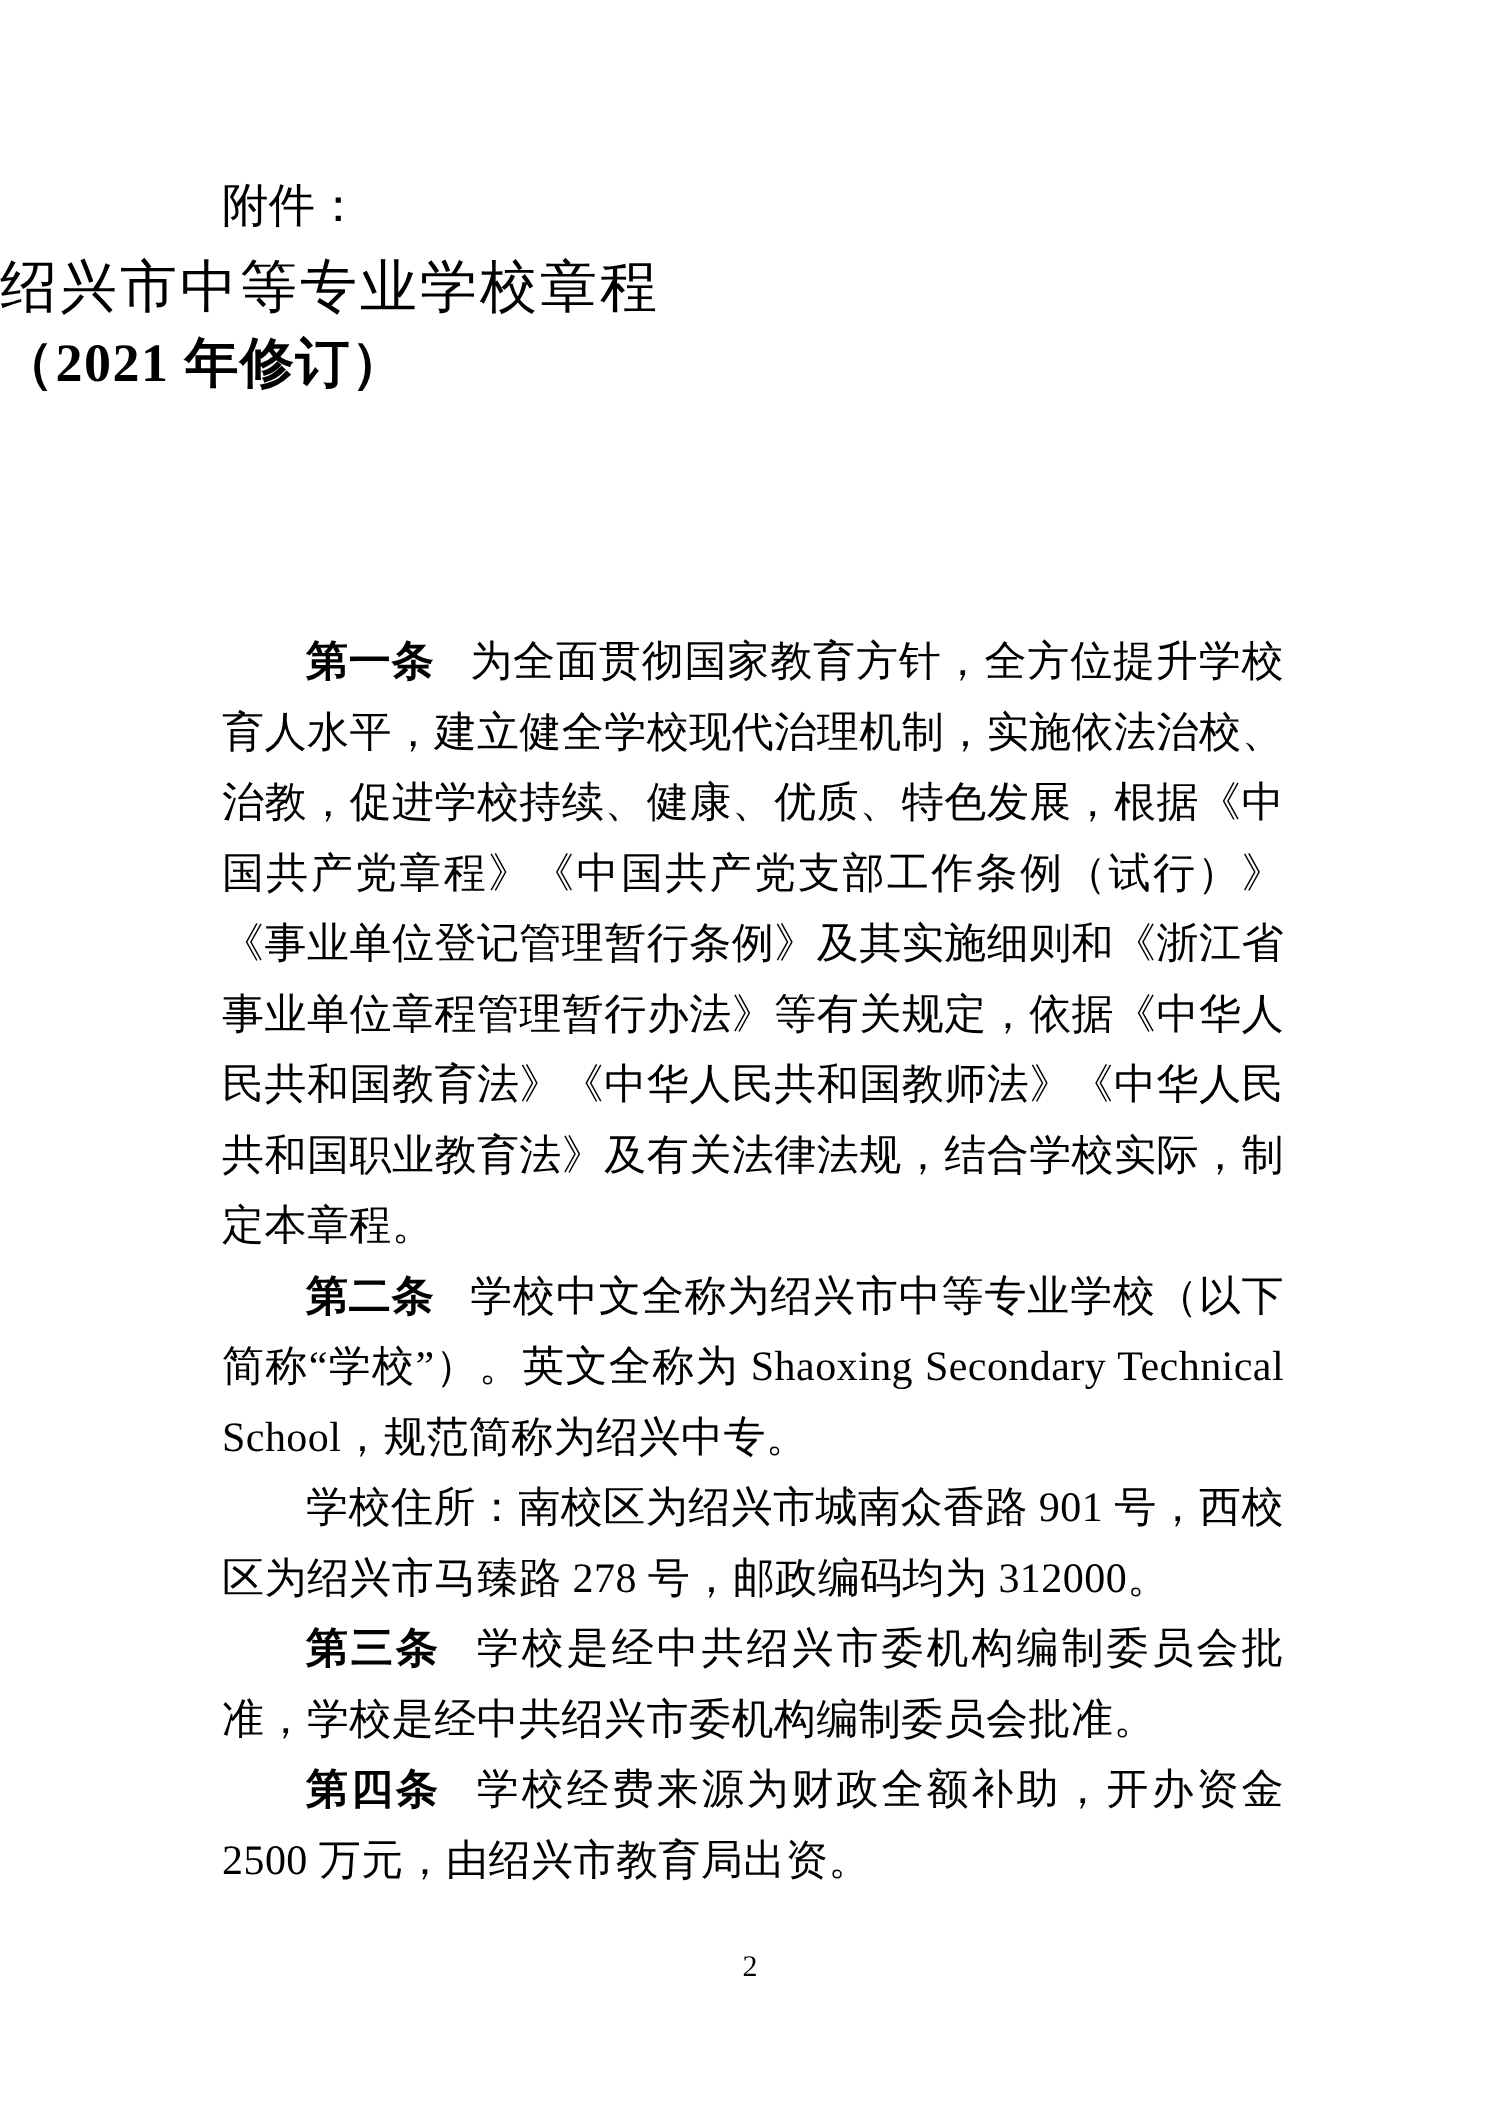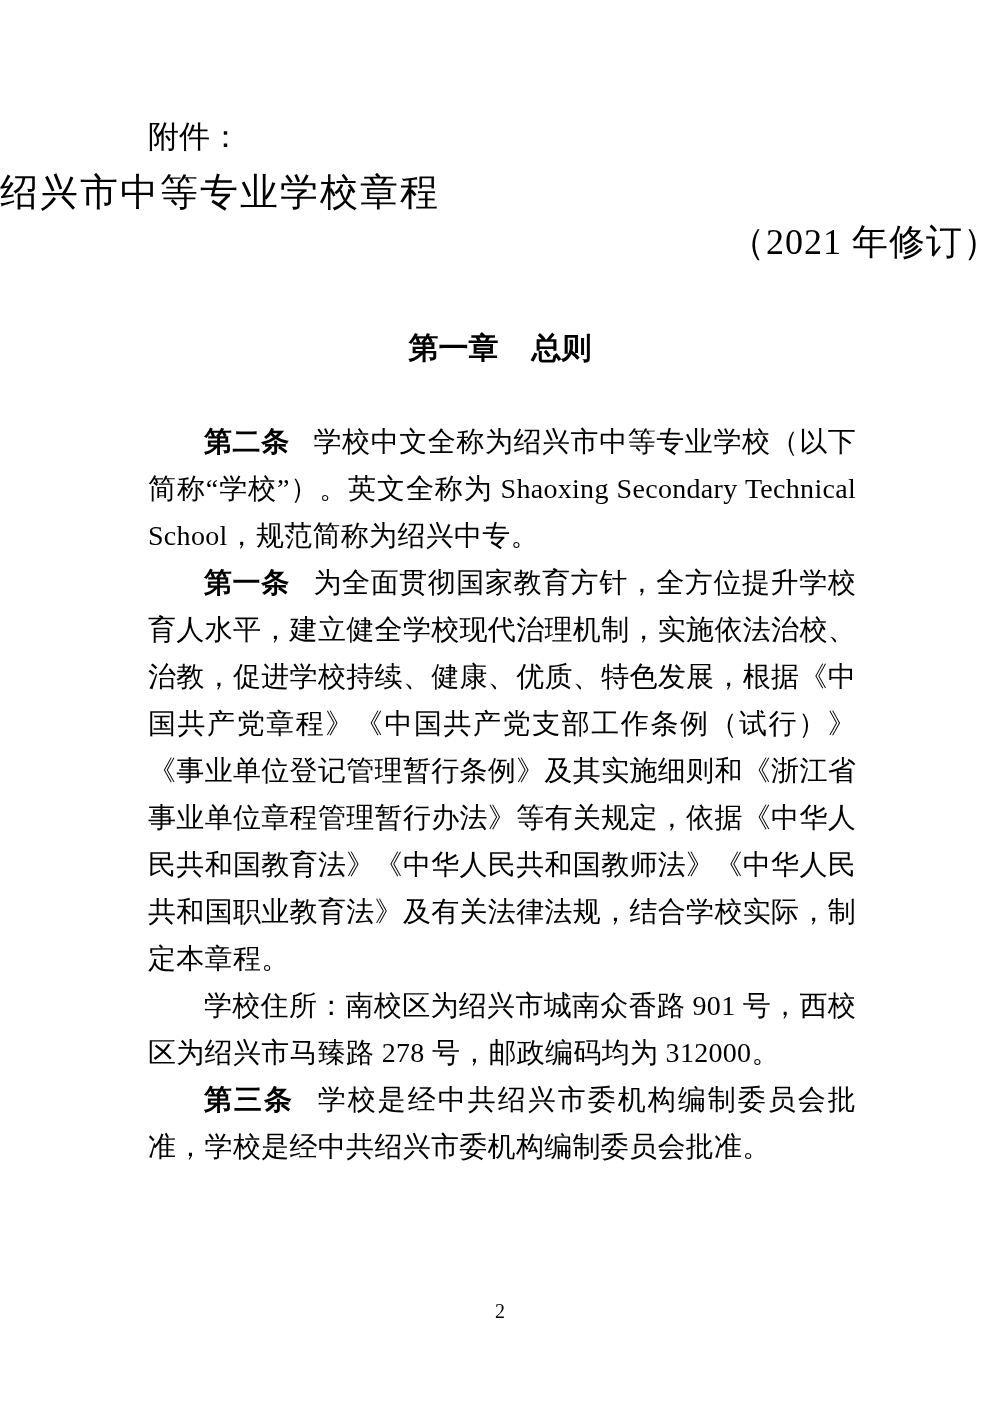--- a/index.html
+++ b/index.html
@@ -33,23 +33,23 @@
     font-weight: normal;
     letter-spacing: 2px;
     line-height: 1.1;
   }
   .doc-subtitle {
     position: absolute;
     top: 223px;
     left: 0;
     width: 100%;
     margin: 0;
-    text-align: right;
+    text-align: left;
     font-size: 36px;
-    font-weight: normal;
+    font-weight: bold;
     letter-spacing: 1px;
     line-height: 1.1;
   }
   .chapter {
     position: absolute;
     top: 331px;
     left: 0;
     width: 100%;
     margin: 0;
     text-align: center;
@@ -91,31 +91,31 @@
 <body>
 
 <div class="page">
 
   <div class="attachment">附件：</div>
 
   <h1 class="doc-title">绍兴市中等专业学校章程</h1>
 
   <h2 class="doc-subtitle">（2021 年修订）</h2>
 
-  <h3 class="chapter"><span class="chapter-number">第一章</span><span class="chapter-title">总则</span></h3>
 
   <div class="doc-body">
 
+    <p><b class="article-label">第一条</b><span>为全面贯彻国家教育方针，全方位提升学校育人水平，建立健全学校现代治理机制，实施依法治校、治教，促进学校持续、健康、优质、特色发展，根据《中国共产党章程》《中国共产党支部工作条例（试行）》《事业单位登记管理暂行条例》及其实施细则和《浙江省事业单位章程管理暂行办法》等有关规定，依据《中华人民共和国教育法》《中华人民共和国教师法》《中华人民共和国职业教育法》及有关法律法规，结合学校实际，制定本章程。</span></p>
+
     <p><b class="article-label">第二条</b><span>学校中文全称为绍兴市中等专业学校（以下简称“学校”）。英文全称为 Shaoxing Secondary Technical School，规范简称为绍兴中专。</span></p>
-
-    <p><b class="article-label">第一条</b><span>为全面贯彻国家教育方针，全方位提升学校育人水平，建立健全学校现代治理机制，实施依法治校、治教，促进学校持续、健康、优质、特色发展，根据《中国共产党章程》《中国共产党支部工作条例（试行）》《事业单位登记管理暂行条例》及其实施细则和《浙江省事业单位章程管理暂行办法》等有关规定，依据《中华人民共和国教育法》《中华人民共和国教师法》《中华人民共和国职业教育法》及有关法律法规，结合学校实际，制定本章程。</span></p>
 
     <p><span>学校住所：南校区为绍兴市城南众香路 901 号，西校区为绍兴市马臻路 278 号，邮政编码均为 312000。</span></p>
 
     <p><b class="article-label">第三条</b><span>学校是经中共绍兴市委机构编制委员会批准，学校是经中共绍兴市委机构编制委员会批准。</span></p>
 
+    <p><b class="article-label">第四条</b><span>学校经费来源为财政全额补助，开办资金 2500 万元，由绍兴市教育局出资。</span></p>
 
 
   </div>
 
   <div class="page-number">2</div>
 
 </div>
 
 </body></html>

